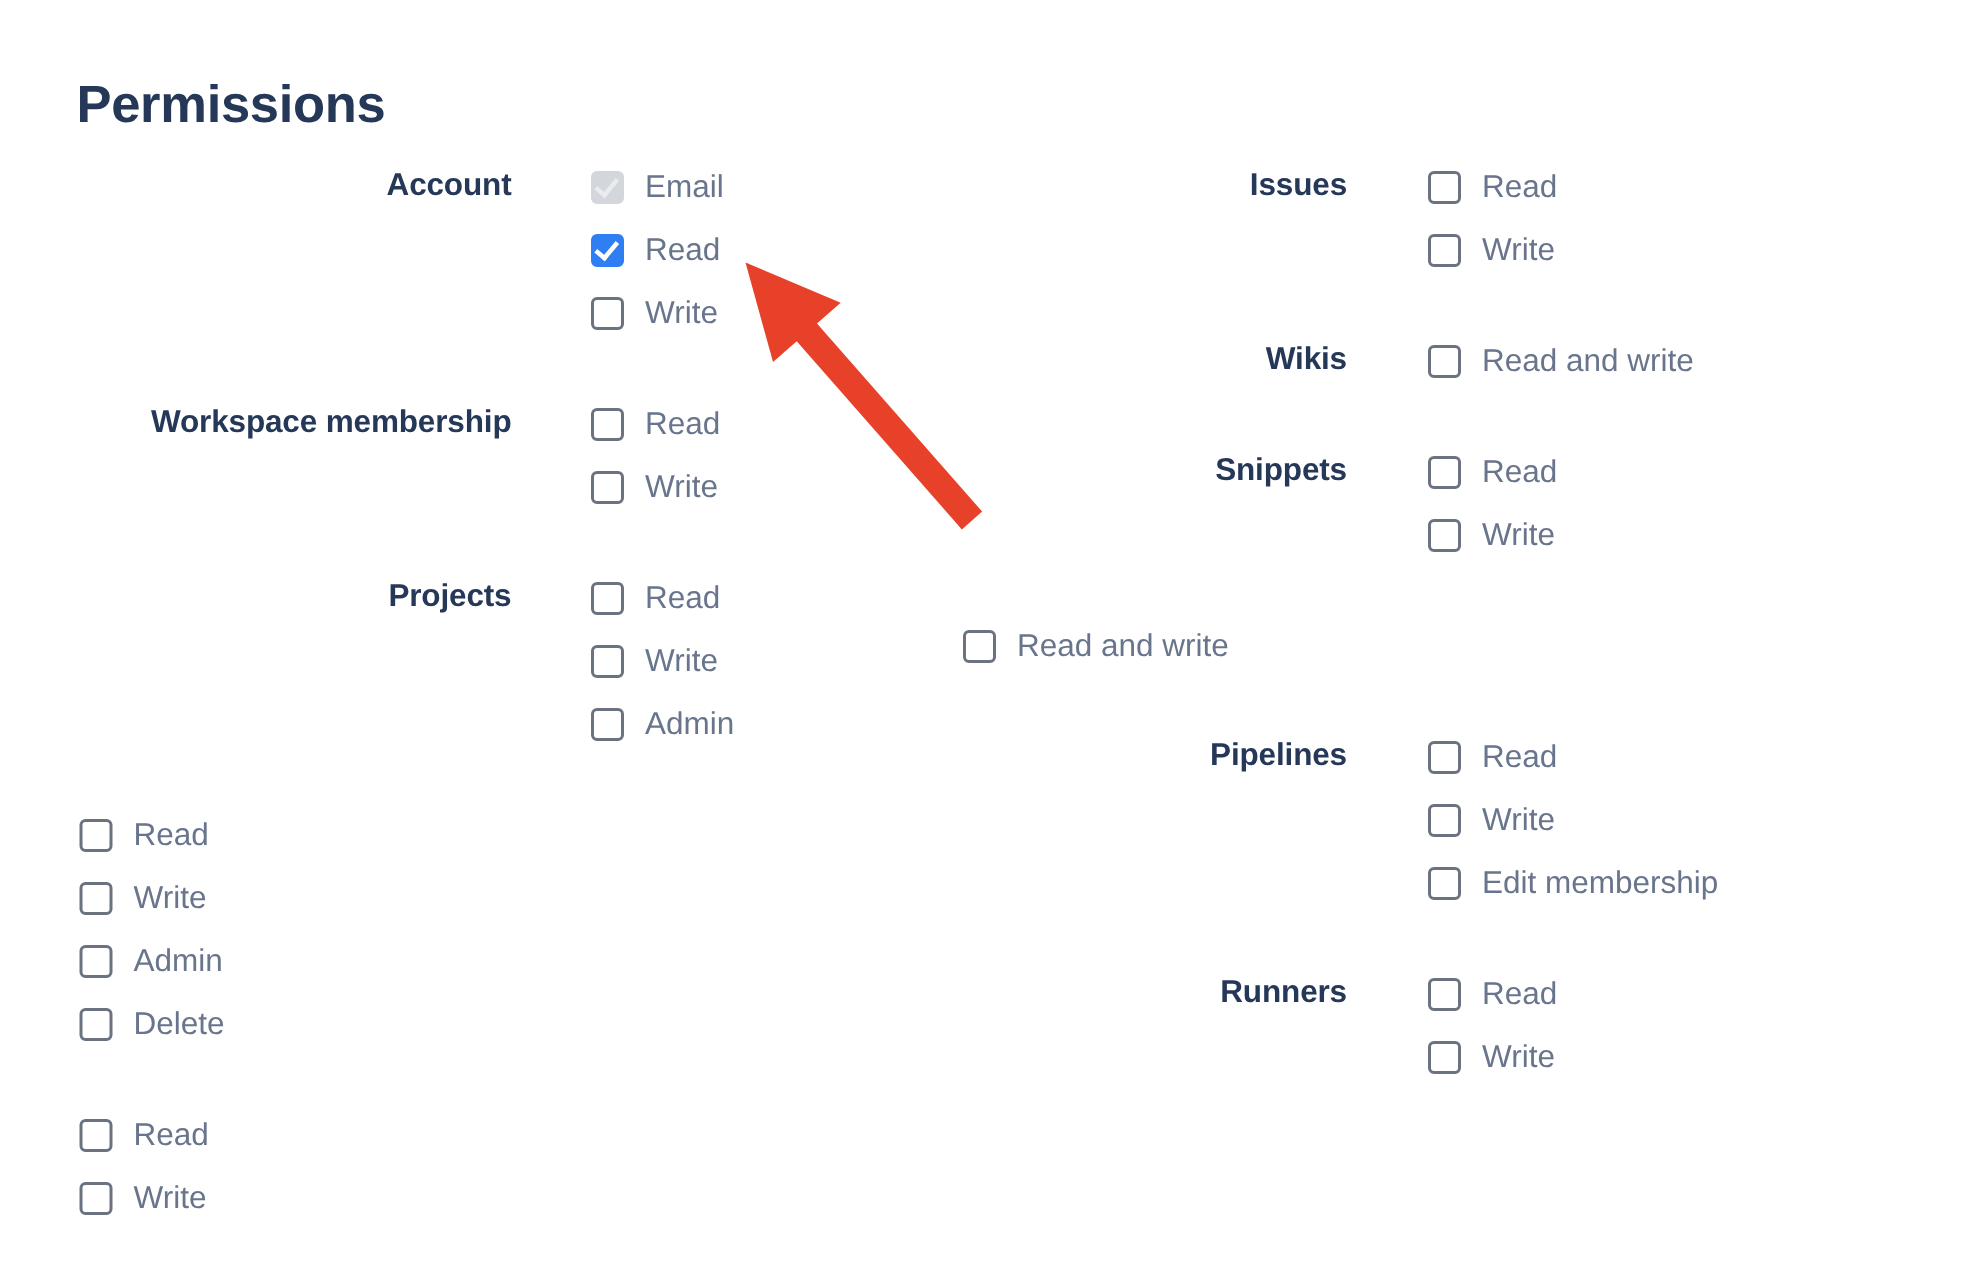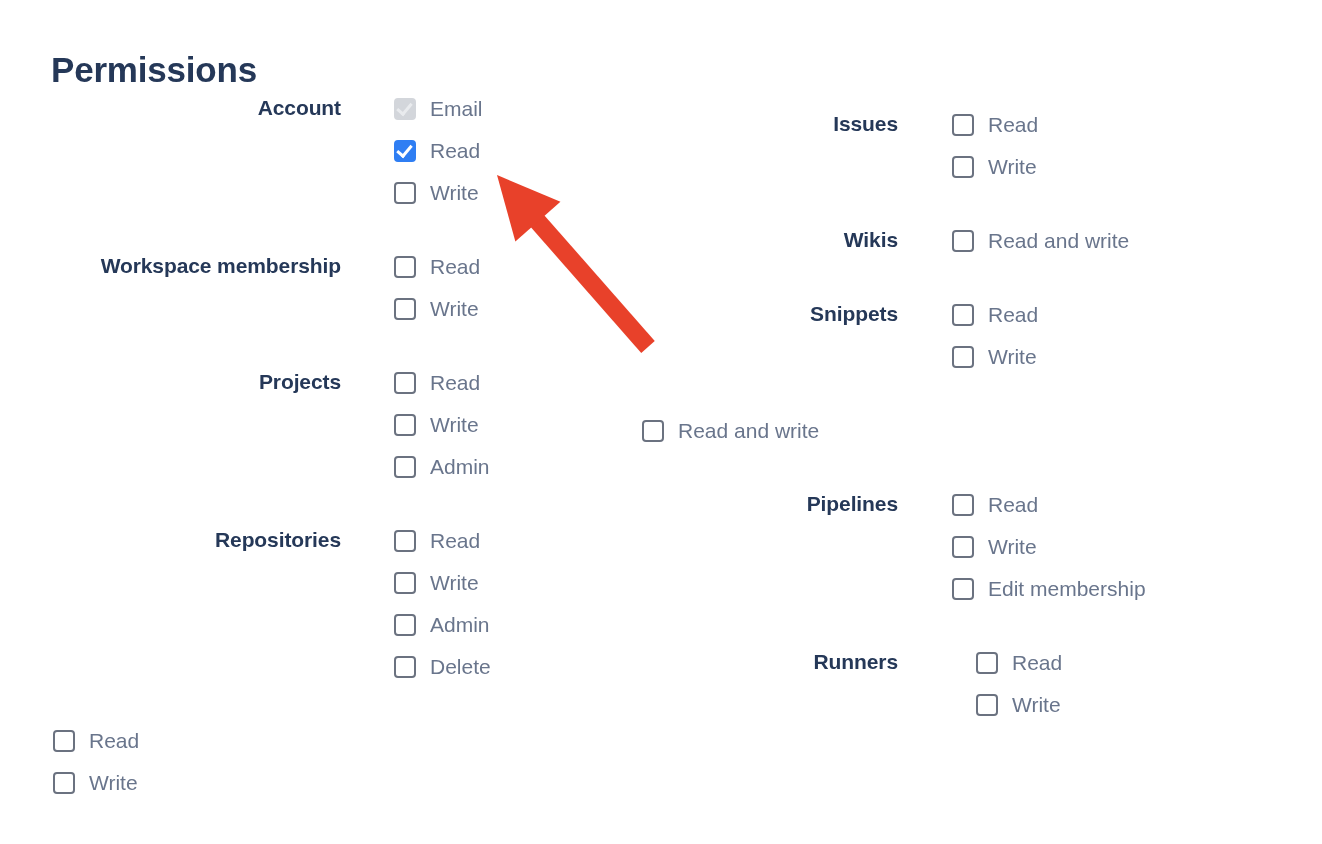--- a/index.html
+++ b/index.html
@@ -22,30 +22,30 @@
     font-size: 35px;
     font-weight: bold;
     color: #253858;
     letter-spacing: -0.2px;
   }
 
   
   .column {
     position: absolute;
   }
-  #col-left  { left: 0px;   top: 88px; width: 520px; }
+  #col-left  { left: 0px;   top: 104px; width: 520px; }
   #col-right { left: 588px; top: 104px; width: 620px; }
 
   
   .perm-group {
     display: flex;
     align-items: flex-start;
     margin-bottom: 32px;
   }
-  .perm-group:last-child { margin-bottom: 0; gap: 24px; }
+  .perm-group:last-child { margin-bottom: 0; }
 
   .group-label {
     text-align: right;
     font-size: 21px;
     font-weight: bold;
     color: #253858;
     line-height: 32px;
     padding-top: 4px;
     flex: 0 0 auto;
     letter-spacing: -0.1px;
@@ -172,21 +172,20 @@
           <span class="cb"></span>
           <span class="option-label">Write</span>
         </div>
         <div class="option-row">
           <span class="cb"></span>
           <span class="option-label">Admin</span>
         </div>
       </div>
     </div>
     <div class="perm-group">
-      <div class="group-label">Repositories</div>
       <div class="options">
         <div class="option-row">
           <span class="cb"></span>
           <span class="option-label">Read</span>
         </div>
         <div class="option-row">
           <span class="cb"></span>
           <span class="option-label">Write</span>
         </div>
         <div class="option-row">

